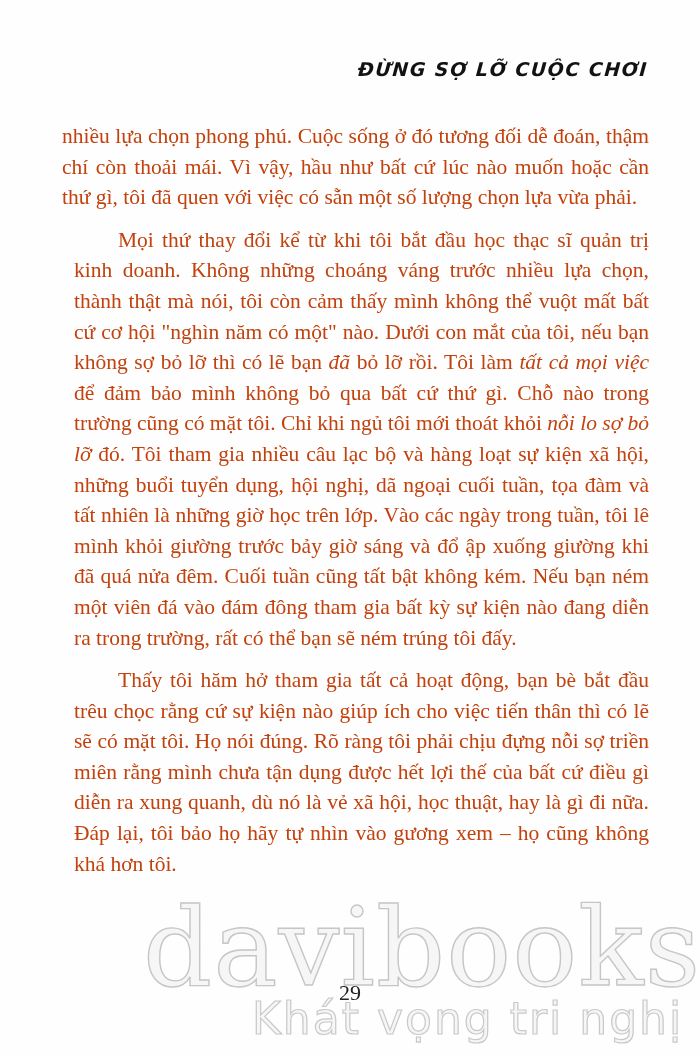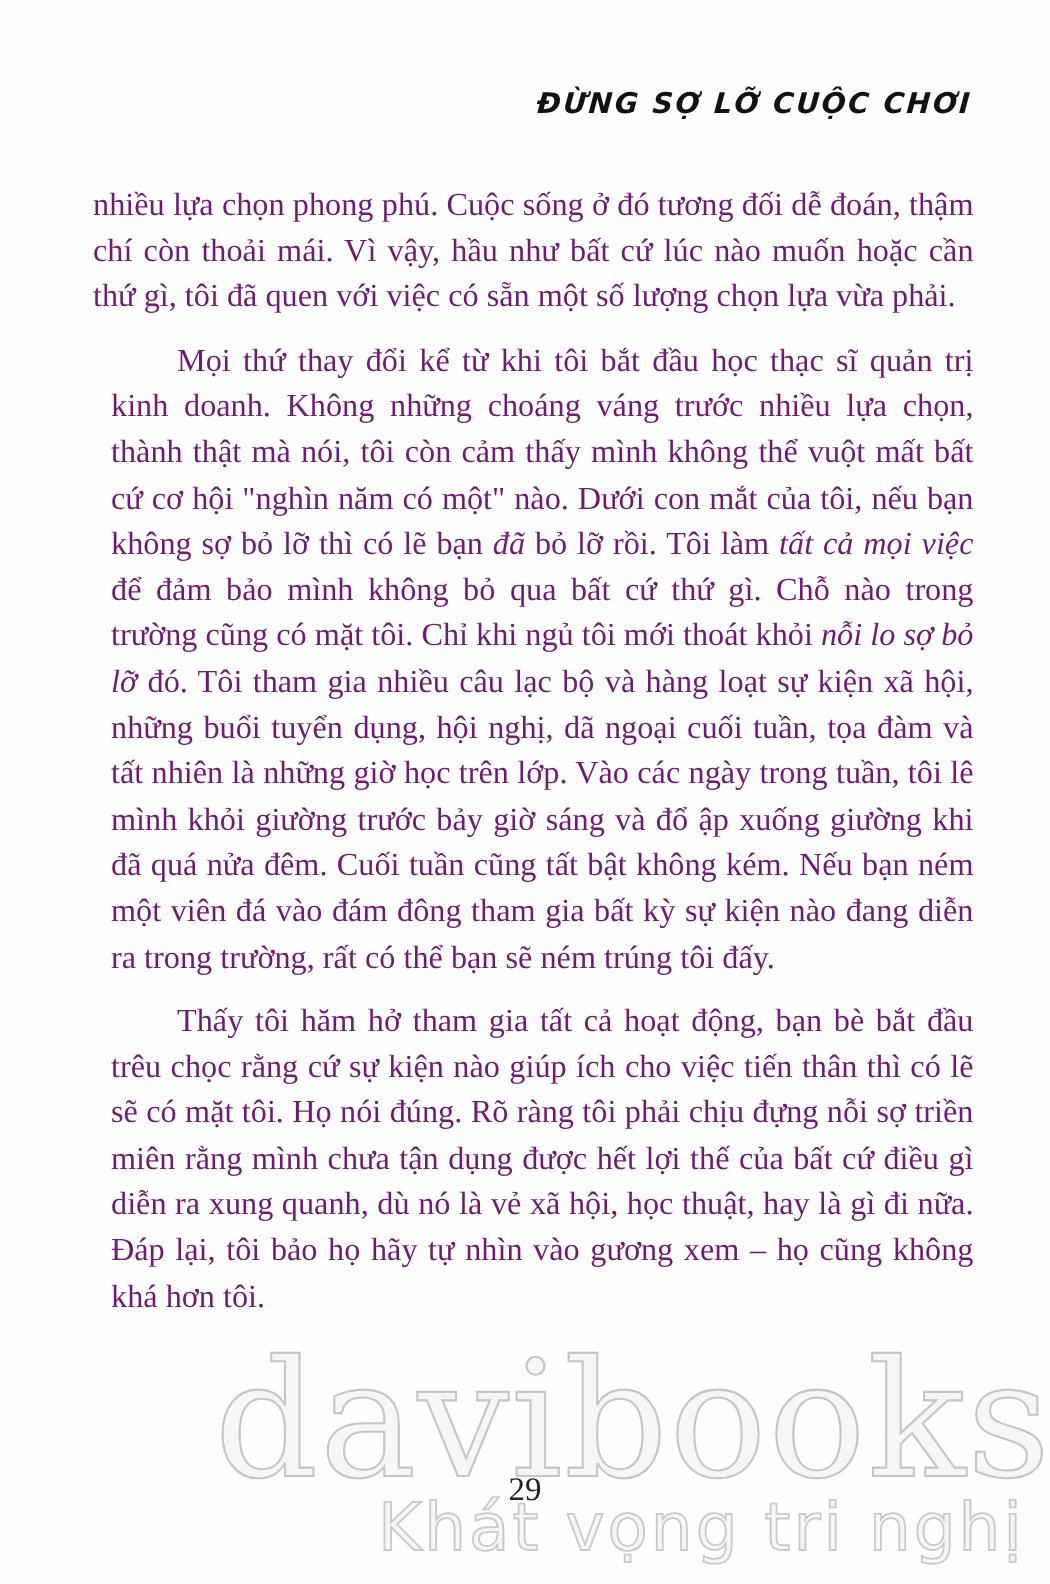--- a/index.html
+++ b/index.html
@@ -22,21 +22,21 @@
     color:#121212;
     transform:skewX(-4deg);
     white-space:nowrap;
   }
   .body-text{
     position:absolute;
     left:62px;top:121px;
     width:587px;
     font-size:21.5px;
     line-height:30.6px;
-    color:#701a75;
+    color:#c2410c;
     text-align:justify;
     z-index:2;
   }
   .body-text p{
     margin:0 0 12px 0;
   }
   .body-text p.indent{
     text-indent:44px;
     margin-left:12px;
   }

